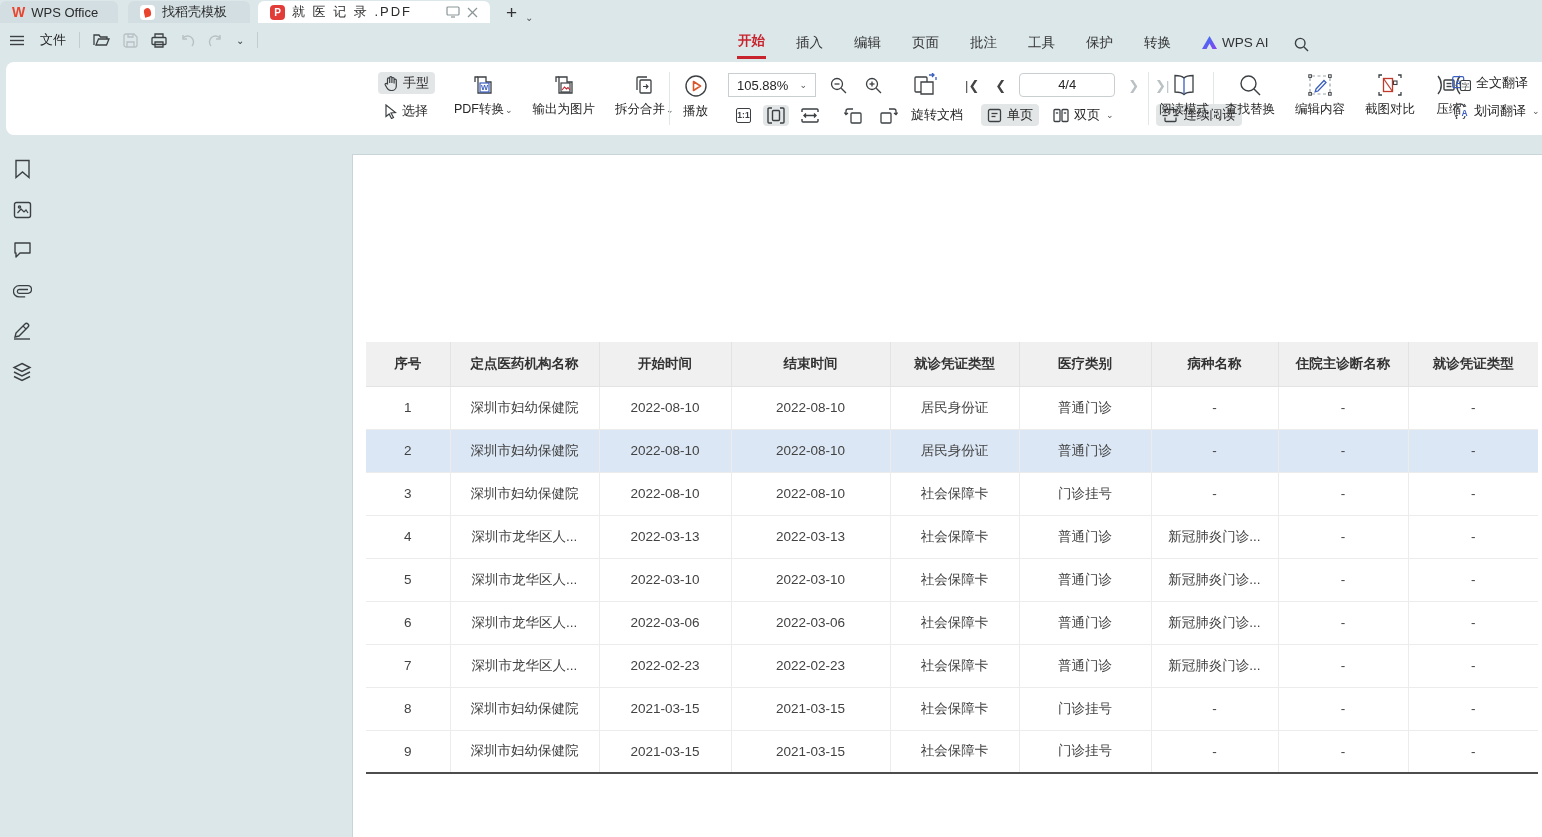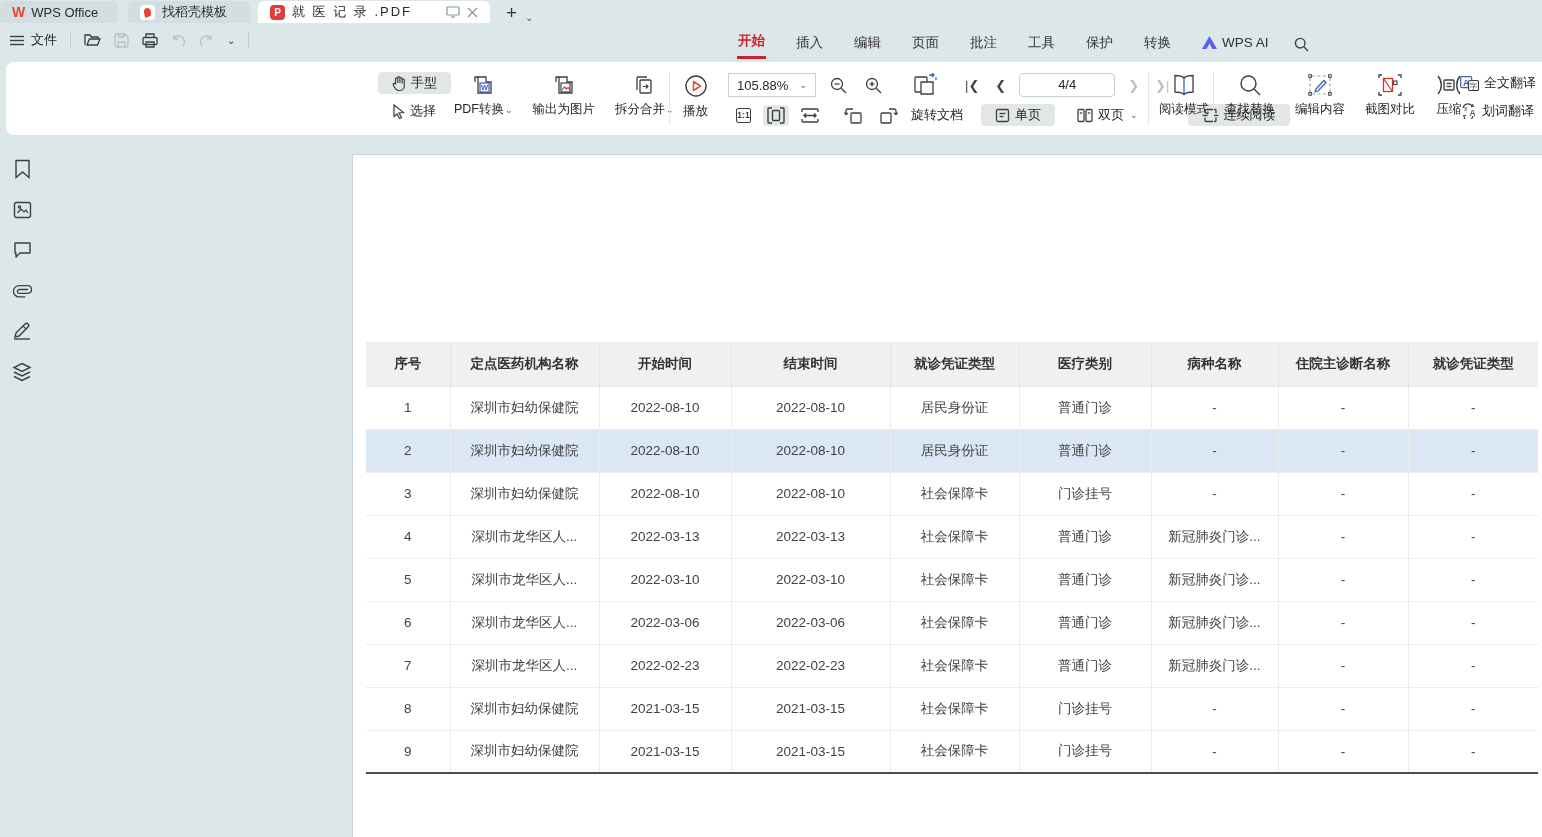--- a/index.html
+++ b/index.html
@@ -34,21 +34,21 @@
   .menus { position:absolute; left:737px; top:6px; display:flex; align-items:center; gap:29px; font-size:13.5px; }
   .menuitem { padding:3px 1px 6px; color:#333; }
   .menuitem.active { color:#c7242e; font-weight:bold; border-bottom:3px solid #c7242e; }
   .wpsai { display:flex; align-items:center; gap:5px; }
 
   
   .toolbar { position:absolute; left:6px; top:62px; width:1536px; height:73px; background:#fff;
      border-radius:8px 0 0 8px; }
   .vsep { position:absolute; top:10px; width:1px; height:53px; background:#e3e6e7; }
   .stack2 { position:absolute; display:flex; flex-direction:column; gap:6px; }
-  .tbtn { display:flex; align-items:center; gap:5px; font-size:13px; padding:2px 14px; border-radius:4px; white-space:nowrap; }
+  .tbtn { display:flex; align-items:center; gap:5px; font-size:13px; padding:2px 6px; border-radius:4px; white-space:nowrap; }
   .tbtn.active { background:#e3e6e7; }
   .bigbtn { display:flex; flex-direction:column; align-items:center; justify-content:center; gap:5px;
      font-size:12.5px; padding:4px 5px; border-radius:4px; white-space:nowrap; }
   .bigrow { position:absolute; top:8px; display:flex; gap:10px; }
   .chev { font-size:9px; color:#555; margin-left:1px; }
   .combo { display:flex; align-items:center; justify-content:space-between; width:88px; height:24px;
      border:1px solid #c9ced0; border-radius:0; padding:0 8px; font-size:13px; background:#fff; }
   .pageinput { width:96px; height:24px; border:1px solid #c9ced0; border-radius:4px; font-size:13px;
      text-align:center; line-height:22px; background:#fff; }
   .navarrow { font-size:13px; color:#444; padding:2px 3px; }
@@ -103,21 +103,21 @@
           <line x1="10" y1="1" x2="1" y2="10"></line>
       </svg>
     </span>
   </div>
   <div class="newtab">+</div>
   <div class="tabchev">⌄</div>
 </div>
 
 <div class="menurow">
   <div class="qat">
-    <span class="tbtn" style="padding:0;gap:7px">
+    <span class="tbtn" style="padding:0;gap:16px">
       <svg width="14" height="11" viewBox="0 0 14 11" stroke="#3c4043" stroke-width="1.4">
           <line x1="0" y1="1.5" x2="14" y2="1.5"></line>
           <line x1="0" y1="5.5" x2="14" y2="5.5"></line>
           <line x1="0" y1="9.5" x2="14" y2="9.5"></line>
         </svg>
       <span>文件</span>
     </span>
     <span class="sep"></span>
     <span>
       <svg width="17" height="14" viewBox="0 0 17 14" fill="none" stroke="#3c4043" stroke-width="1.3">

